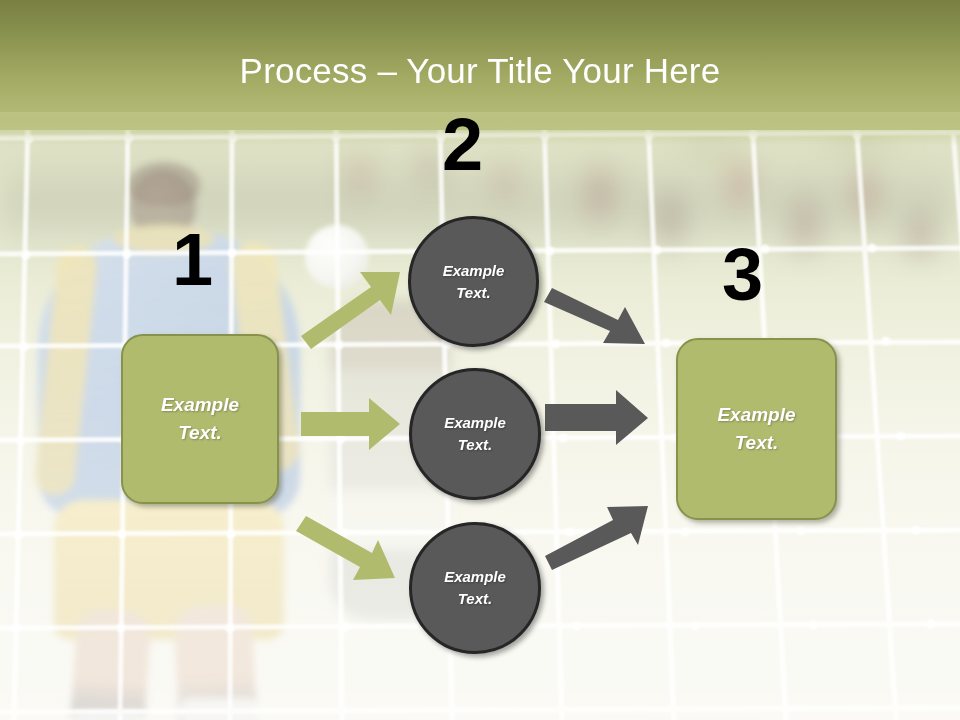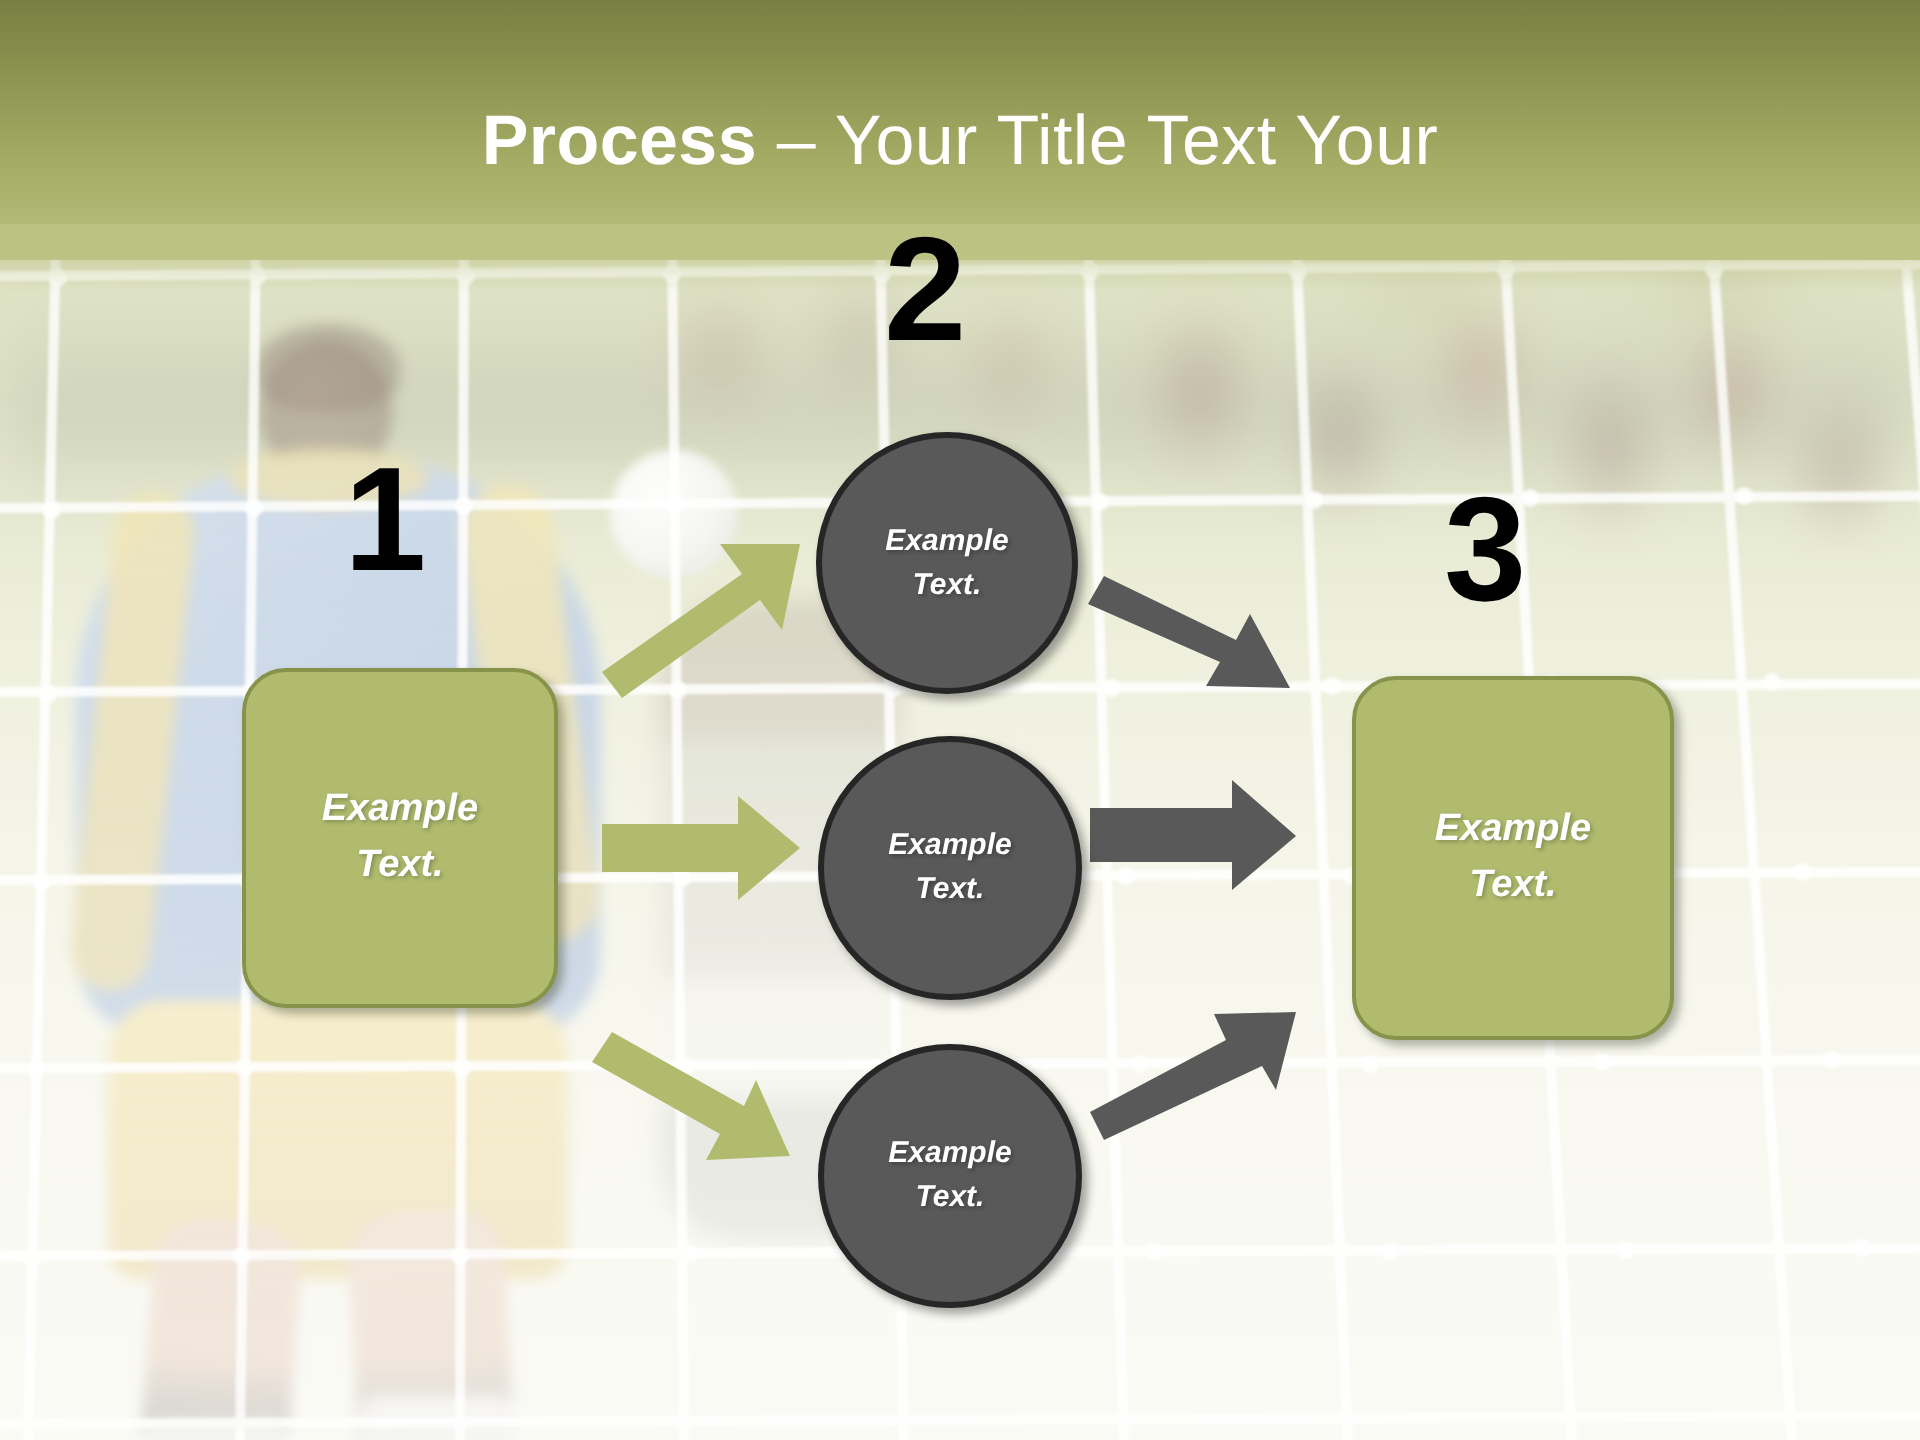--- a/index.html
+++ b/index.html
@@ -178,21 +178,21 @@
   .title {
     position: absolute;
     left: 0; top: 50px; width: 960px;
     text-align: center;
     color: #ffffff;
     font-size: 35px;
     line-height: 42px;
     letter-spacing: .2px;
     white-space: nowrap;
   }
-  .title b { font-weight: 700; }
+  .title b { font-weight: 400; }
   .title span.rest { font-weight: 400; }
 
   
   .stepnum {
     position: absolute;
     color: #000000;
     font-weight: 700;
     font-size: 74px;
     line-height: 74px;
     font-family: "Liberation Sans", sans-serif;
@@ -373,21 +373,21 @@
         <circle cx="545" cy="136" r="4.5"></circle>
       <circle cx="649" cy="136" r="4.5"></circle>
         <circle cx="753" cy="135" r="4.5"></circle>
       <circle cx="857" cy="135" r="4.5"></circle>
     </g>
   </svg>
 
   <div class="header"></div>
   <div class="header-fade"></div>
   <div class="title">
-    <b>Process</b><span class="rest"> – Your Title Text Your</span>
+    <b>Process</b><span class="rest"> – Your Title Your Here</span>
   </div>
 
   <svg class="arrow-layer" width="960" height="720" viewBox="0 0 960 720">
 
     <g>
       <polygon points="301,336 371,287 360,272 400,272 391,315 380,300 311,349" fill="#b0bb6e"></polygon>
     </g>
     <g>
       <polygon points="301,412 369,412 369,398 400,424 369,450 369,436 301,436" fill="#b0bb6e"></polygon>
     </g>

